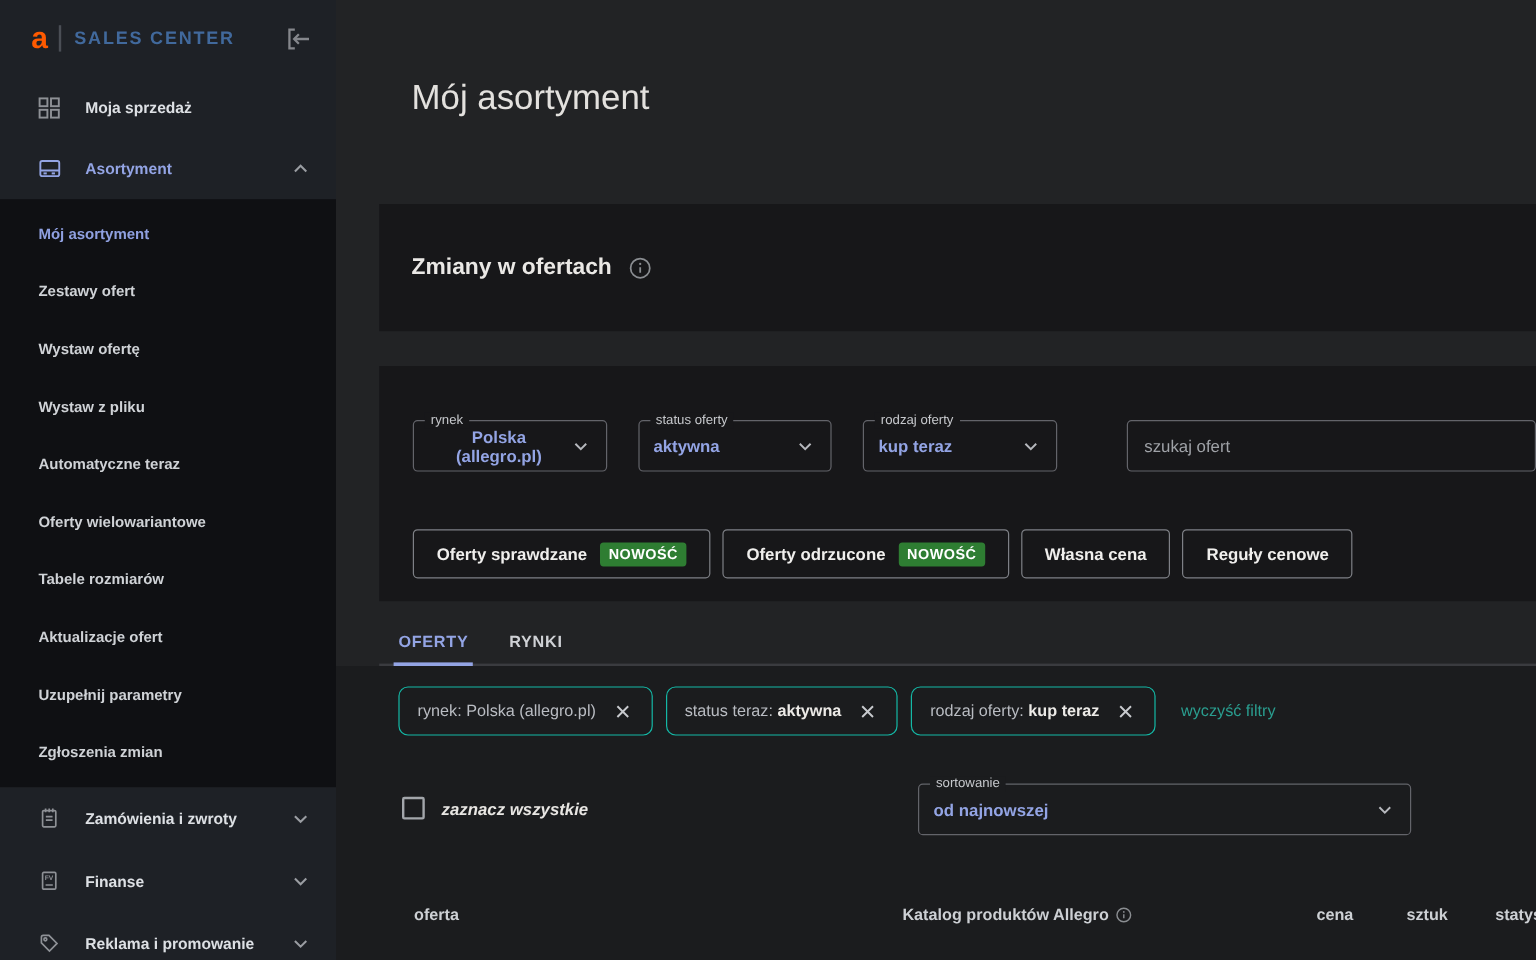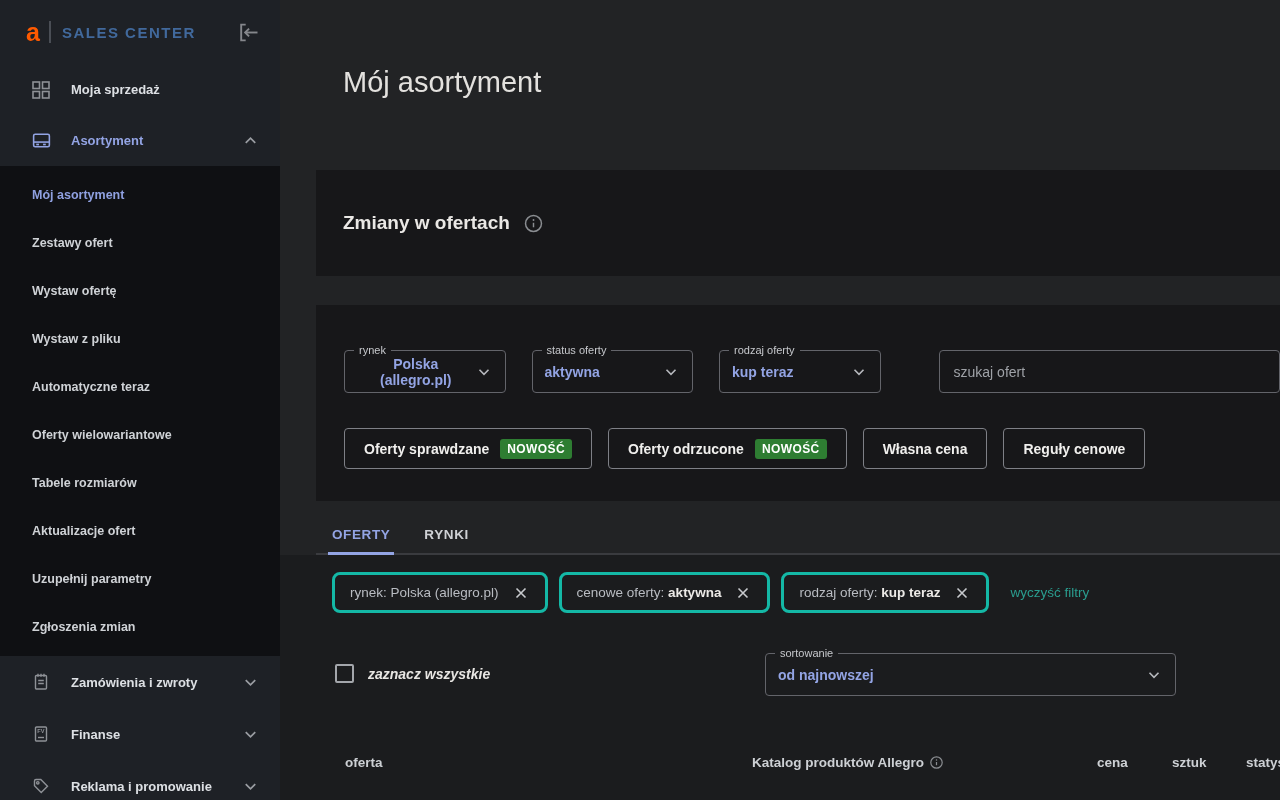--- a/index.html
+++ b/index.html
@@ -34,32 +34,32 @@
 
   .panel2 { top:305px; height:196px; padding:45px 0 0 28px; }
   .dd-row { display:flex; gap:26px; align-items:flex-start; }
   .dd { position:relative; height:43px; border:1px solid #63646a; border-radius:4px; display:flex; align-items:center; justify-content:space-between; padding:0 12px; cursor:pointer; background:transparent; }
   .dd-187 { width:187px;text-align:center; }
   .dd-label { position:absolute; top:-7px; left:9px; background:#171719; padding:0 5px; font-size:11px; color:#c6c8cc; line-height:13px; }
   .dd-value { font-size:14px; font-weight:bold; color:#93a4e4; }
   .search-input { width:400px; height:43px; background:transparent; border:1px solid #63646a; border-radius:4px; color:#dcdcdc; padding:0 14px; font-size:14px; font-family:"Liberation Sans", sans-serif; outline:none;margin-left:32px; }
   .search-input::placeholder { color:#9fa2a7; }
 
-  .btn-row { display:flex; gap:16px; margin-top:35px; }
+  .btn-row { display:flex; gap:10px; margin-top:48px; }
   .btn { height:41px; border:1px solid #7e8086; border-radius:4px; background:transparent; display:flex; align-items:center; gap:11px; padding:0 19px; color:#f0efed; font-size:14px; font-weight:bold; cursor:pointer; font-family:"Liberation Sans", sans-serif; }
   .badge { background:#2e7d32; color:#ffffff; font-size:12px; font-weight:bold; padding:3px 7px; border-radius:3px; letter-spacing:0.4px; }
   .badge:empty { display:none; }
 
   .tabbar { position:absolute; left:36px; right:0; top:517px; height:38px; border-bottom:2px solid #3a3b3f; display:flex; gap:26px; padding-left:12px; }
   .tab { display:flex; align-items:center; padding:0 4px; font-size:13.5px; font-weight:bold; letter-spacing:0.6px; color:#cfd1d5; cursor:pointer; border-bottom:3px solid transparent; margin-bottom:-2px; }
   .tab.active { color:#93a4e4; border-color:#93a4e4; }
 
   .lower { position:absolute; left:0; right:0; top:555px; bottom:0; background:#1b1c1e; }
   .chips-row { position:absolute; left:52px; top:17px; display:flex; align-items:center; gap:11px; }
-  .chip { height:41px; border:3px solid #14b8a6; border-radius:8px; display:flex; align-items:center; padding:0 15px; font-size:13.5px; color:#b9bcc2; white-space:pre; cursor:default; }
+  .chip { height:41px; border:1px solid #14b8a6; border-radius:8px; display:flex; align-items:center; padding:0 15px; font-size:13.5px; color:#b9bcc2; white-space:pre; cursor:default; }
   .chip b { color:#eceae7; }
   .chip .x { margin-left:13px; display:flex; cursor:pointer; }
   .clear-link { margin-left:10px; color:#2a9d8f; font-size:13.5px; cursor:pointer; }
 
   .controls-row { position:absolute; left:0; right:0; top:97px; height:43px; }
   .selectall { position:absolute; left:55px; top:0; height:43px; display:flex; align-items:center; gap:14px; cursor:pointer;font-style:italic; }
   .checkbox { width:19px; height:19px; border:2px solid #a3a6ab; border-radius:2px; background:transparent; }
   .selectall-label { font-size:14px; font-weight:600; color:#e8e6e3; }
   .sort-dd { position:absolute; left:485px; top:1px; width:411px; }
   .sort-dd .dd-label { background:#1b1c1e; }
@@ -279,21 +279,21 @@
     <div class="chips-row">
       <div class="chip">
         <span>rynek: Polska (allegro.pl)</span><b></b>
         <span class="x">
           <svg width="18" height="18" viewBox="0 0 18 18" fill="none" stroke="#c8cace" stroke-width="1.6">
               <path d="M4.5 4.5 L13.5 13.5 M13.5 4.5 L4.5 13.5"></path>
             </svg>
         </span>
       </div>
       <div class="chip">
-        <span>cenowe oferty: </span><b>aktywna</b>
+        <span>status teraz: </span><b>aktywna</b>
         <span class="x">
           <svg width="18" height="18" viewBox="0 0 18 18" fill="none" stroke="#c8cace" stroke-width="1.6">
               <path d="M4.5 4.5 L13.5 13.5 M13.5 4.5 L4.5 13.5"></path>
             </svg>
         </span>
       </div>
       <div class="chip">
         <span>rodzaj oferty: </span><b>kup teraz</b>
         <span class="x">
           <svg width="18" height="18" viewBox="0 0 18 18" fill="none" stroke="#c8cace" stroke-width="1.6">

